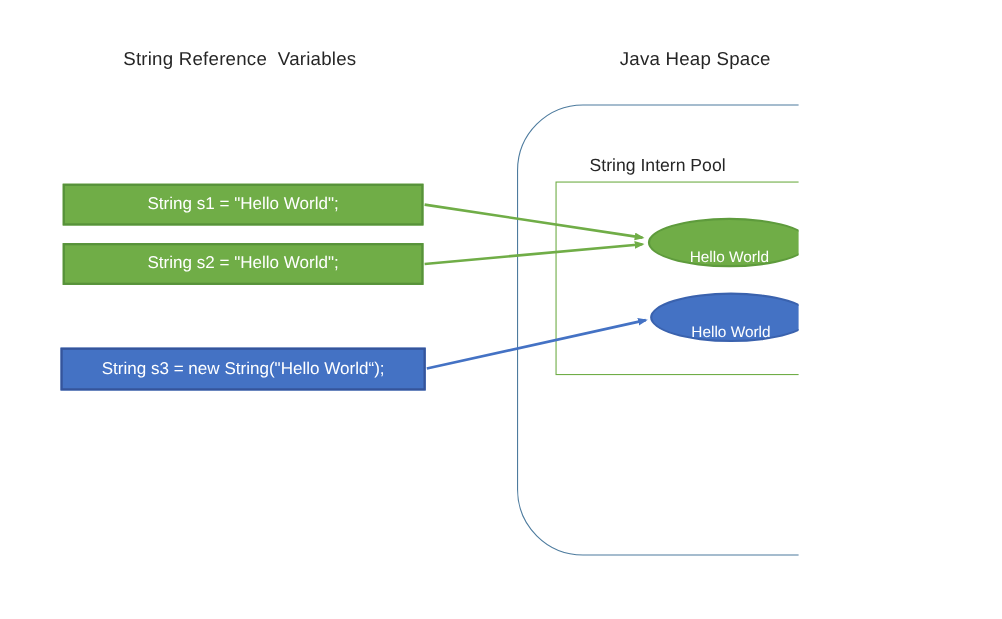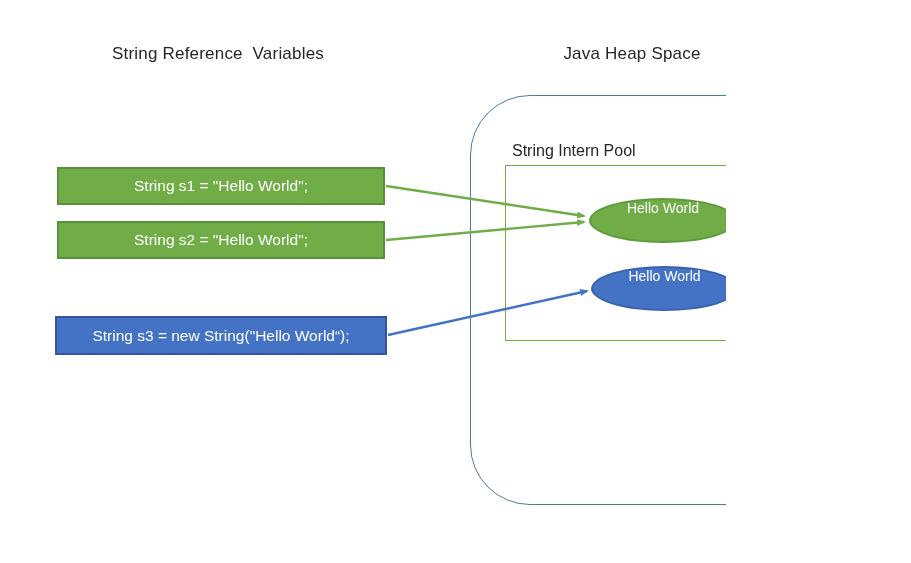--- a/index.html
+++ b/index.html
@@ -53,36 +53,36 @@
     position: absolute;
     left: 470px; top: 95px;
     width: 388px; height: 410px;
     border: 1.5px solid #4D7B9E;
     border-radius: 60px;
     box-sizing: border-box;
     background: transparent;
   }
   .pool-label {
     position: absolute;
-    left: 512px; top: 142px;
+    left: 536px; top: 142px;
     font-size: 16px;
     color: #262626;
     white-space: pre;
   }
   .pool-box {
     position: absolute;
     left: 505px; top: 165px;
     width: 318px; height: 176px;
     border: 1px solid #70AD47;
     box-sizing: border-box;
   }
   .heap-ellipse {
     position: absolute;
     display: flex;
-    align-items: flex-start;
+    align-items: flex-end;
     justify-content: center;
     border-radius: 50%;
     font-size: 14px;
     color: #ffffff;
     box-sizing: border-box;
     white-space: pre;
   }
   .heap-ellipse.green {
     left: 589px; top: 198px;
     width: 148px; height: 45px;

